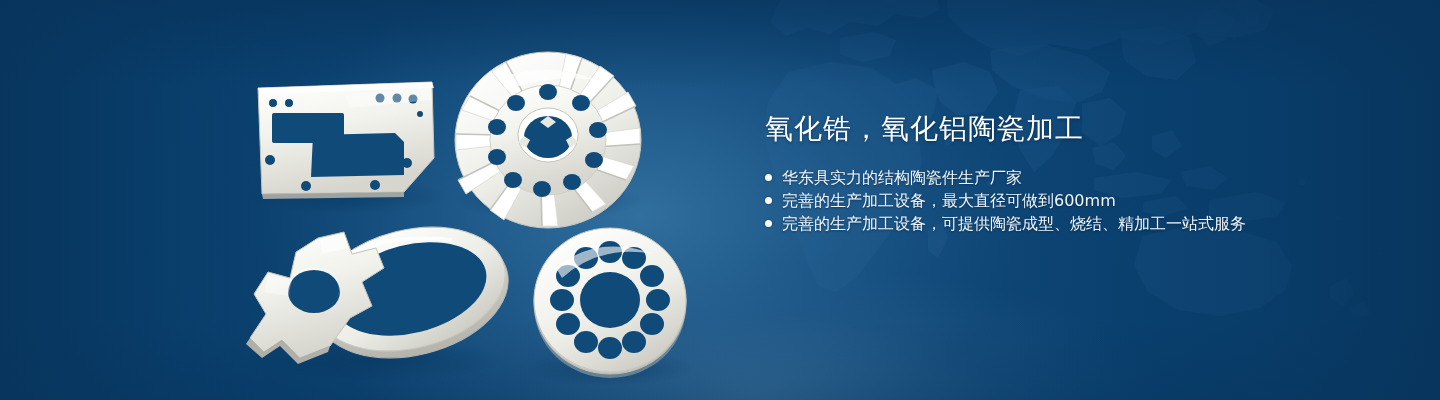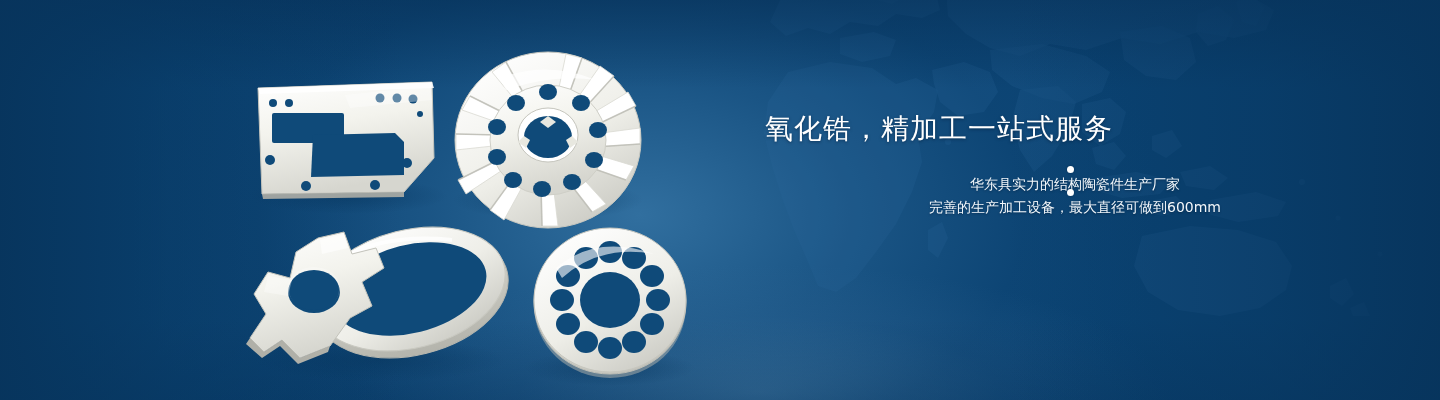--- a/index.html
+++ b/index.html
@@ -104,25 +104,24 @@
   .bullets {
     list-style: none;
     margin: 0;
     padding: 0;
   }
   .bullet {
     display: flex;
     align-items: center;
     height: 23px;
     color: #f2f7fb;
-    font-size: 14px;
+    font-size: 16px;
     line-height: 23px;
     white-space: nowrap;
     text-shadow: 0 1px 2px rgba(0,26,52,0.5);
-    flex-direction: column;
   }
   .dot {
     display: inline-block;
     width: 7px;
     height: 7px;
     border-radius: 50%;
     background: #ffffff;
     margin-right: 10px;
     flex: 0 0 auto;
     box-shadow: 0 0 2px rgba(0,30,60,0.5);
@@ -341,26 +340,30 @@
           <ellipse cx="562" cy="300" rx="12" ry="11"></ellipse>
           <ellipse cx="568" cy="276" rx="12" ry="11"></ellipse>
           <ellipse cx="586" cy="258" rx="12" ry="11"></ellipse>
         </g>
         <path d="M556 268 Q596 234 654 254 Q600 244 562 278 Z" fill="#ffffff" opacity="0.6"></path>
       </g>
     </svg>
   </div>
 
   <div class="textblock">
-    <h1 class="title">氧化锆，精加工一站式服务</h1>
+    <h1 class="title">氧化锆，氧化铝陶瓷加工</h1>
     <ul class="bullets">
       <li class="bullet">
         <span class="dot"></span>
         <span class="bullet-text">华东具实力的结构陶瓷件生产厂家</span>
       </li>
       <li class="bullet">
         <span class="dot"></span>
         <span class="bullet-text">完善的生产加工设备，最大直径可做到600mm</span>
       </li>
+      <li class="bullet">
+        <span class="dot"></span>
+        <span class="bullet-text">完善的生产加工设备，可提供陶瓷成型、烧结、精加工一站式服务</span>
+      </li>
     </ul>
   </div>
 
 </div>
 
 </body></html>

